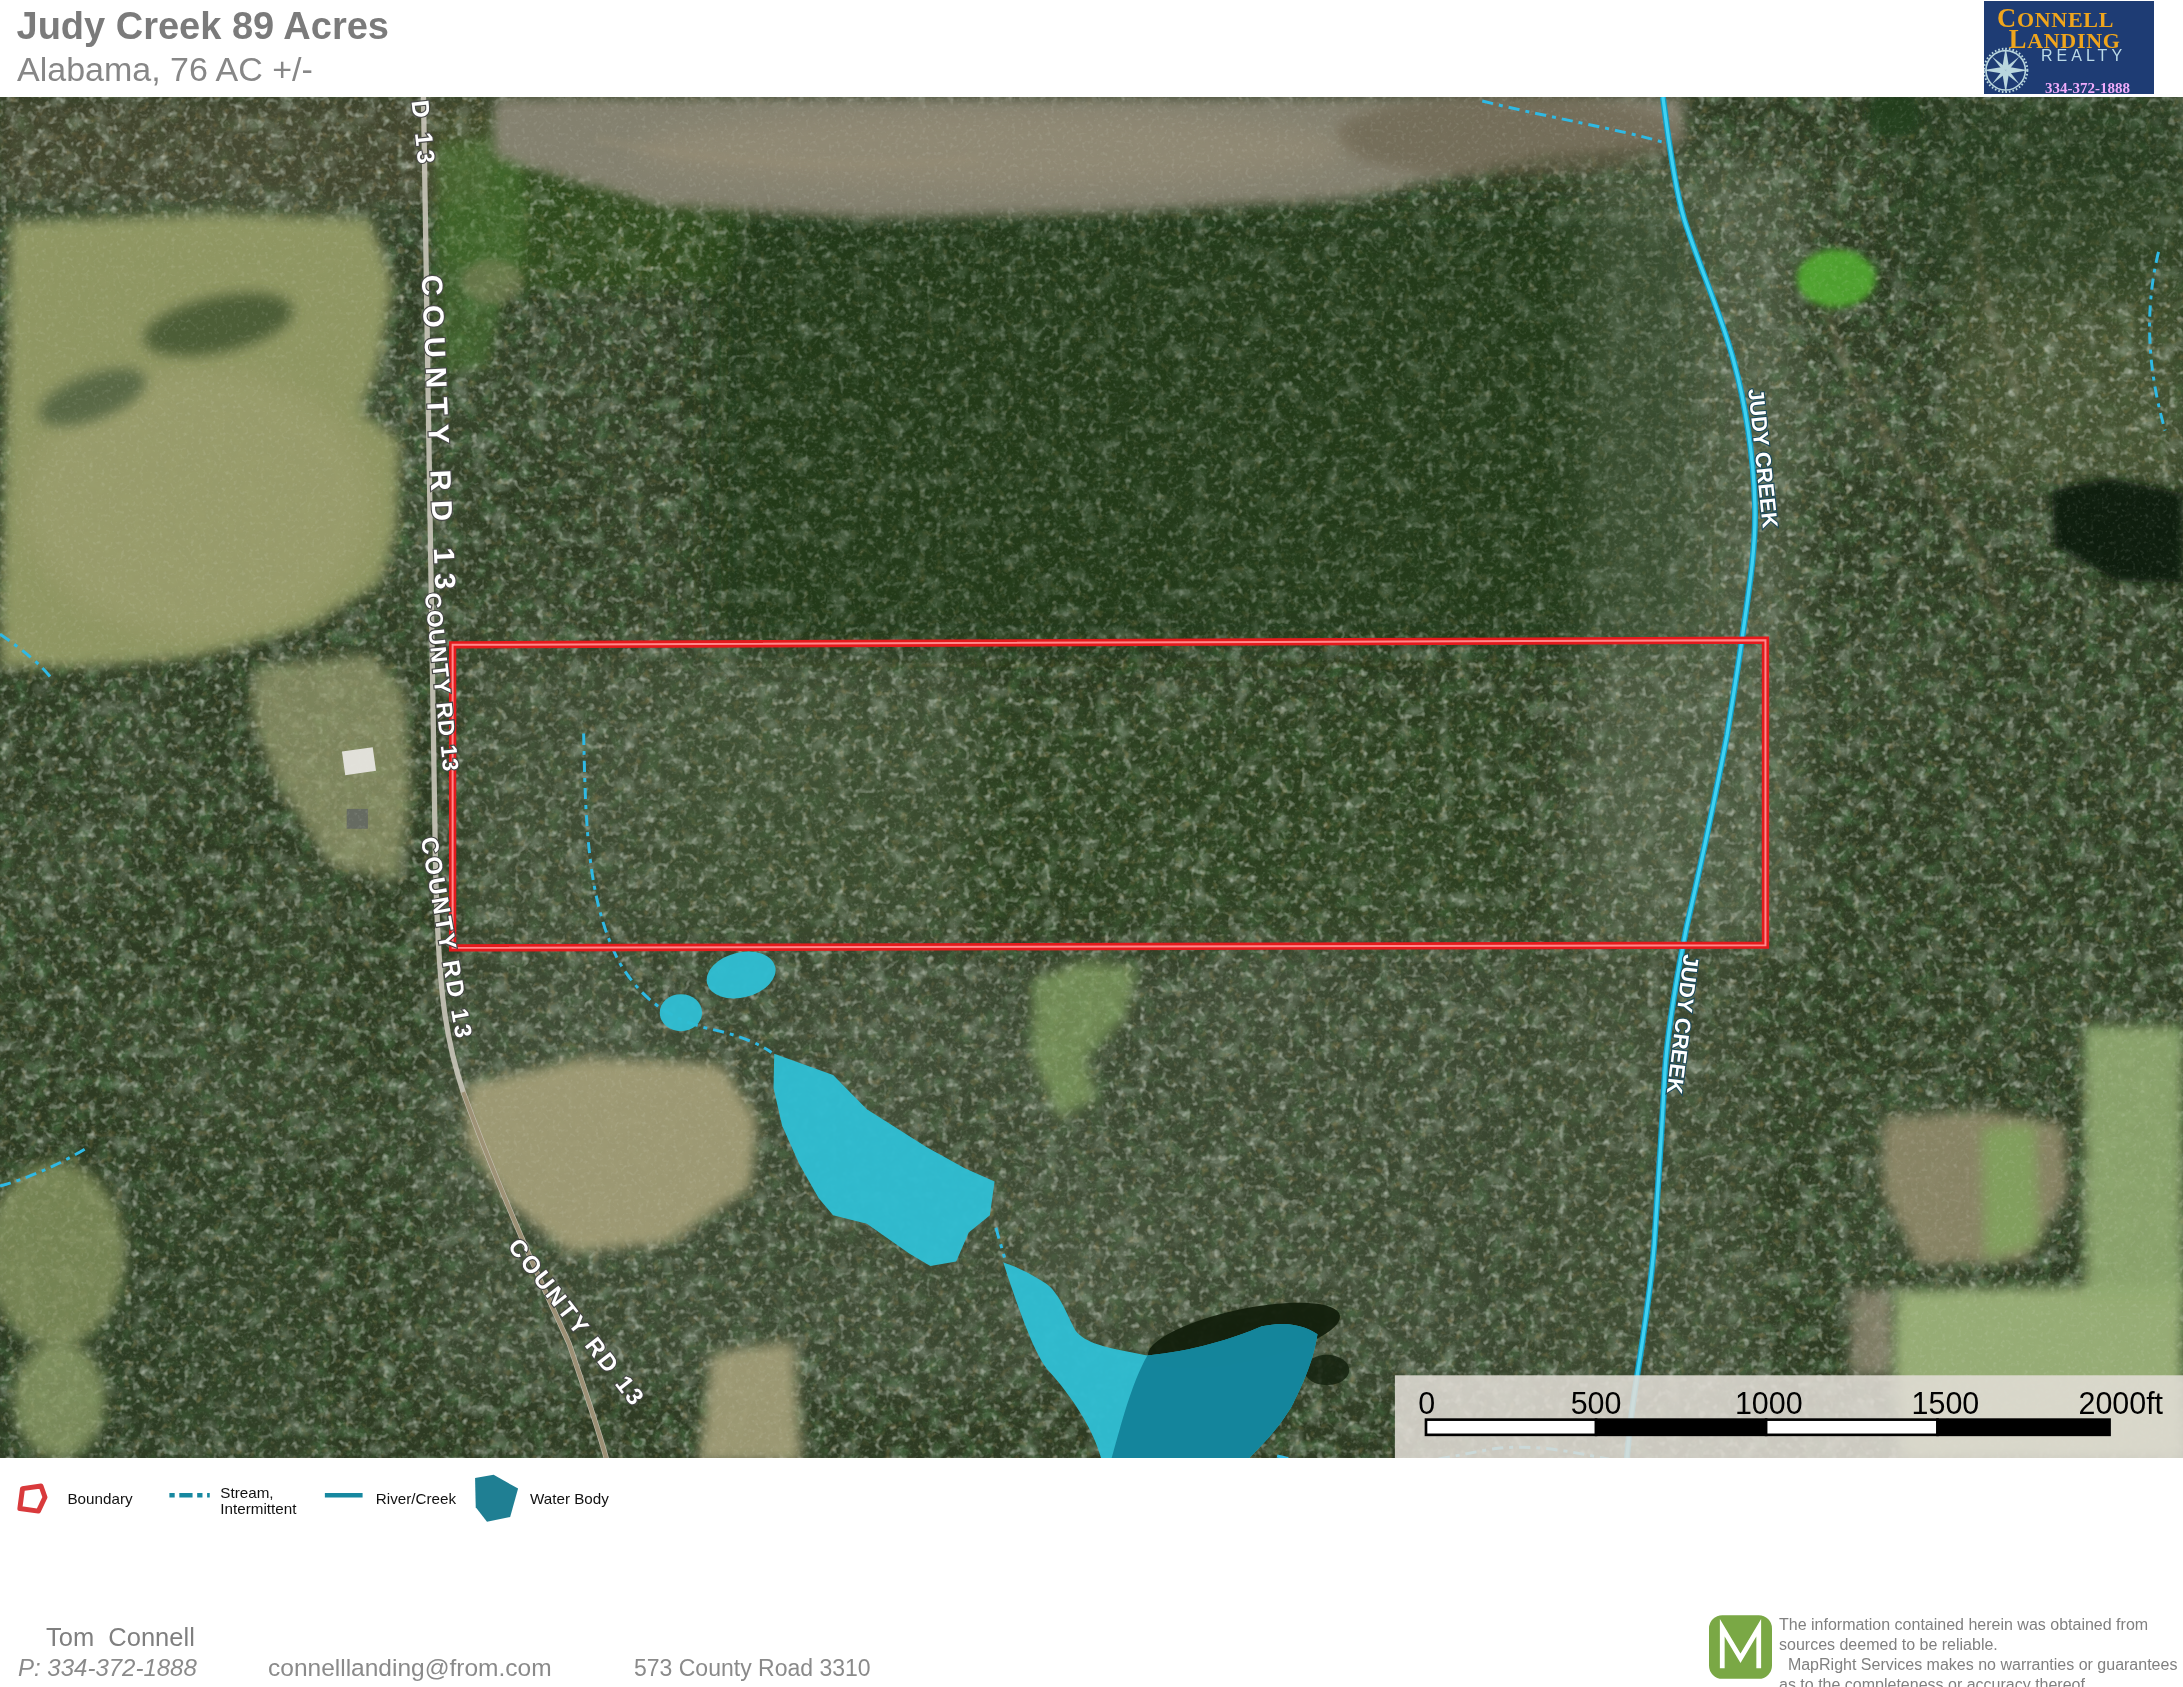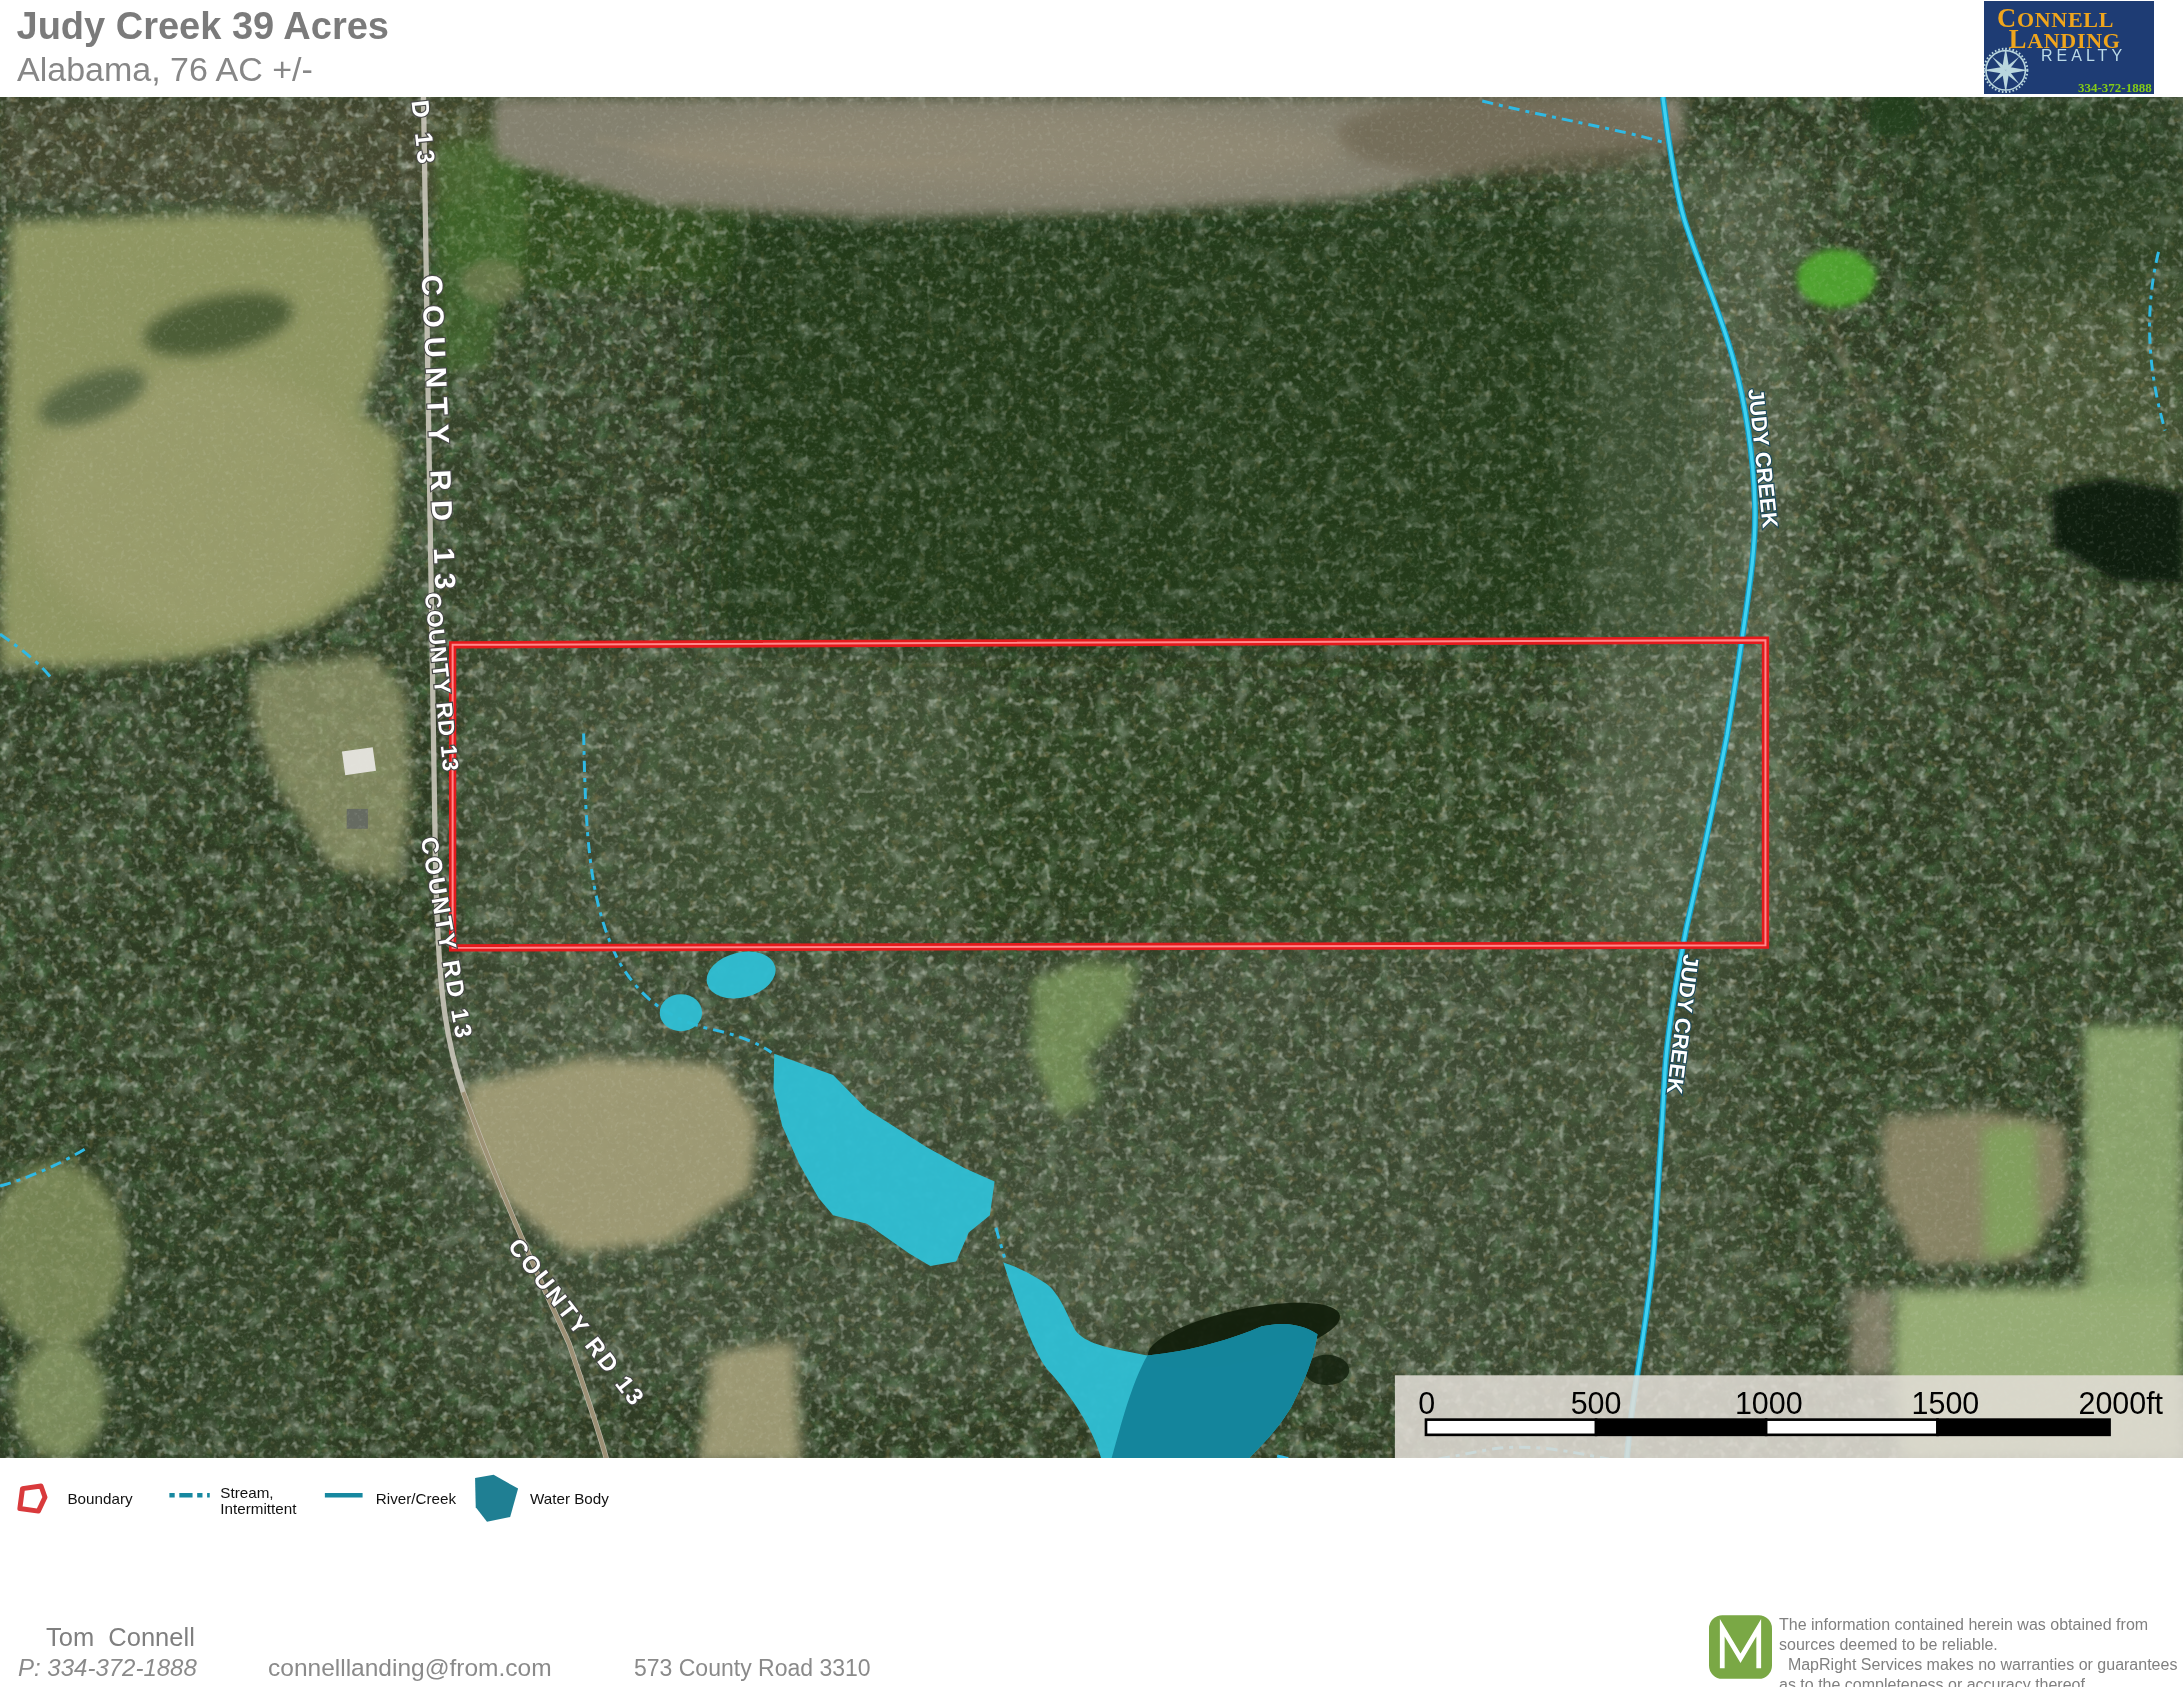--- a/index.html
+++ b/index.html
@@ -2,21 +2,21 @@
 <html style="font-size:10.6px"><head>
 <meta charset="utf-8">
 <style>
   html,body{margin:0;padding:0;}
   body{width:2183px;height:1688px;background:#ffffff;font-family:"Liberation Sans",sans-serif;position:relative;overflow:hidden;}
   .abs{position:absolute;}
 </style>
 </head>
 <body>
 
-<div class="abs" style="left:16.5px;top:5.3px;font-size:38px;font-weight:bold;color:#7b7b7b;letter-spacing:0px;">Judy Creek 39 Acres</div>
+<div class="abs" style="left:16.5px;top:5.3px;font-size:38px;font-weight:bold;color:#7b7b7b;letter-spacing:0px;">Judy Creek 89 Acres</div>
 
 <div class="abs" style="left:17px;top:50px;font-size:34px;color:#878787;">Alabama, 76 AC +/-</div>
 
 <div class="abs" style="left:1984px;top:1.3px;width:138px;height:93px;background:#1e3c74;overflow:hidden;padding-left:32px;">
 
   <div class="abs" style="left:6.6px;top:1.3px;width:130px;text-align:center;font-family:'Liberation Serif',serif;font-weight:bold;font-size:26.5px;color:#efa51d;letter-spacing:0.7px;">C<span style="font-size:22px;">ONNELL</span></div>
 
   <div class="abs" style="left:6.6px;top:22.5px;width:130px;text-align:right;font-family:'Liberation Serif',serif;font-weight:bold;font-size:26.5px;color:#efa51d;letter-spacing:0.7px;">L<span style="font-size:22px;">ANDING</span></div>
 
   <svg class="abs" style="left:0px;top:45px;" width="46" height="48" viewBox="0 0 70 73">
@@ -29,21 +29,21 @@
       <path d="M68,37 L38,32 L33,37 L38,42 Z"></path>
       <path d="M12,16 L30,30 L33,37 L26,34 Z"></path>
       <path d="M54,16 L36,30 L33,37 L40,34 Z"></path>
       <path d="M12,58 L30,44 L33,37 L26,40 Z"></path>
       <path d="M54,58 L36,44 L33,37 L40,40 Z"></path>
     </g>
   </svg>
 
   <div class="abs" style="left:57px;top:46px;font-size:16px;color:#bcdbe8;letter-spacing:4px;">REALTY</div>
 
-  <div class="abs" style="left:61px;top:79px;font-family:'Liberation Serif',serif;font-weight:bold;font-size:13px;color:#84cc16;margin-left:33px;">334-372-1888</div>
+  <div class="abs" style="left:61px;top:79px;font-family:'Liberation Serif',serif;font-weight:bold;font-size:15px;color:#f0abfc;">334-372-1888</div>
 </div>
 
 <svg class="abs" style="left:0;top:97px;" width="2183" height="1361" viewBox="0 146 3299 2057" preserveAspectRatio="none">
   <defs>
     <filter id="b6" x="-30%" y="-30%" width="160%" height="160%">
         <feGaussianBlur stdDeviation="6"></feGaussianBlur>
       </filter>
     <filter id="b10" x="-30%" y="-30%" width="160%" height="160%">
         <feGaussianBlur stdDeviation="10"></feGaussianBlur>
       </filter>

